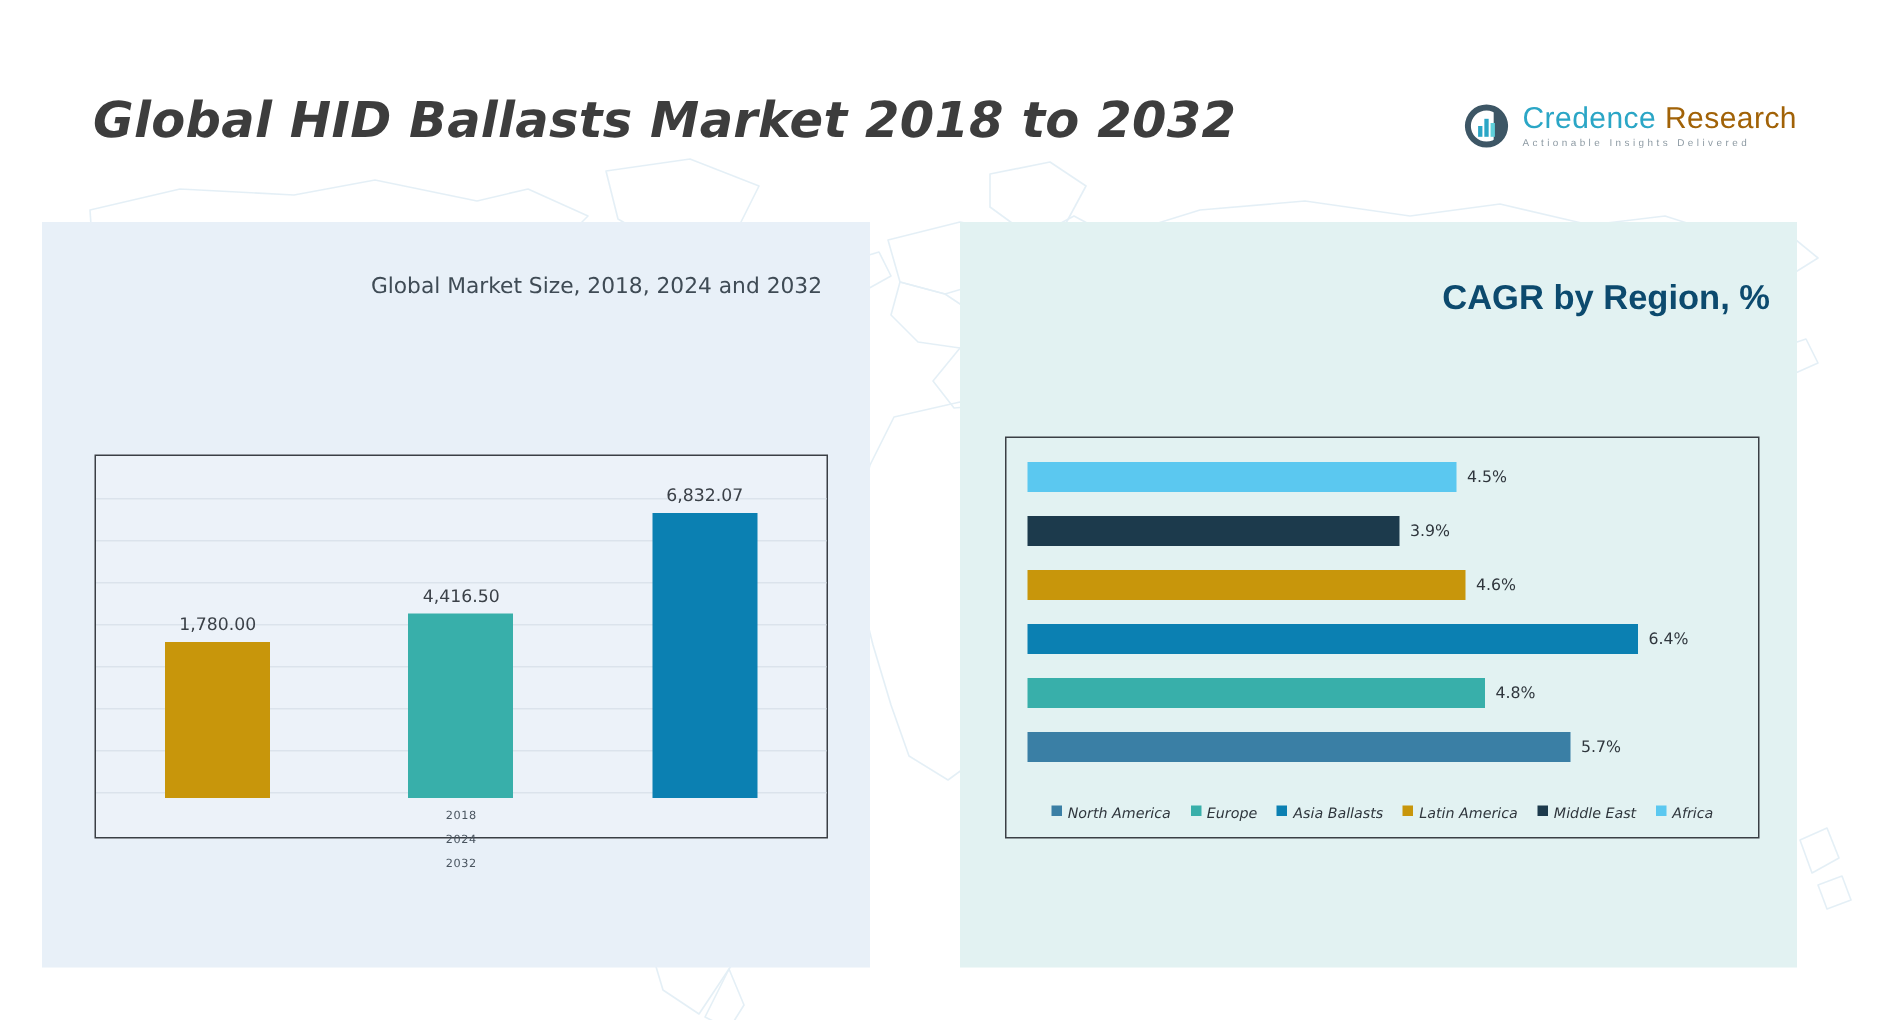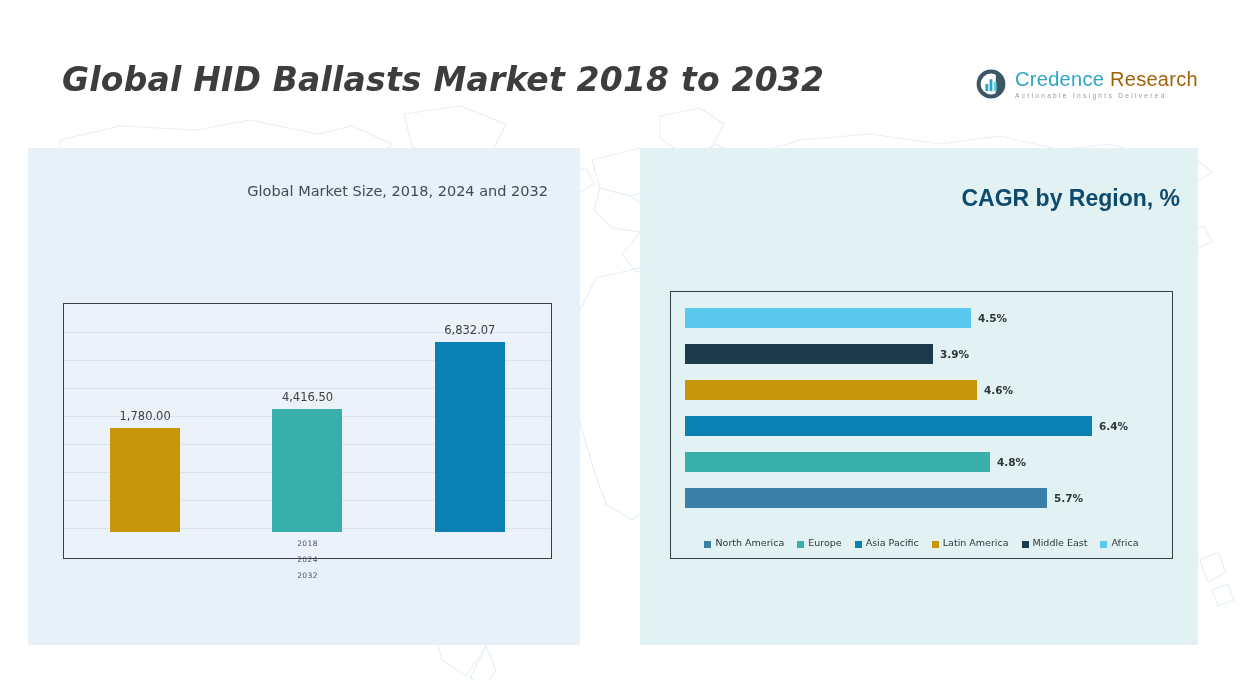--- a/index.html
+++ b/index.html
@@ -60,28 +60,28 @@
   .vlabel{ font-size:11.5px; color:#3b4148; font-family:"DejaVu Sans",sans-serif; margin-bottom:5px; white-space:nowrap; }
   .xaxis{ position:absolute; left:0; right:0; bottom:0; height:26px; display:flex;flex-direction:column; }
   .xtick{ flex:1; text-align:center; font-size:7.5px; color:#4a5560; font-family:"DejaVu Sans",sans-serif; padding-top:7px; letter-spacing:.4px; }
 
   
   .chart-right{
     position:absolute; left:670px; top:291px; width:503px; height:268px;
     border:1.4px solid #3a3f45; background:rgba(226,242,242,.55); z-index:6;
   }
   .bars-h{ position:absolute; left:14px; right:6px; top:16px; height:200px; display:flex; flex-direction:column; justify-content:space-between; }
-  .hrow{ display:flex; align-items:center; height:20px;font-weight:bold; }
+  .hrow{ display:flex; align-items:center; height:20px; }
   .hbar{ height:20px; }
   .hlabel{ font-size:10.5px; color:#2f363d; font-family:"DejaVu Sans",sans-serif; margin-left:7px; white-space:nowrap; }
   .legend{
     position:absolute; left:0; right:0; bottom:10px;
     display:flex; align-items:center; justify-content:center; gap:13px; flex-wrap:nowrap;
   }
-  .leg-item{ display:flex; align-items:flex-end; gap:4px; }
+  .leg-item{ display:flex; align-items:flex-start; gap:4px;font-style:italic; }
   .leg-sw{ width:7px; height:7px; flex:none; }
   .leg-txt{ font-size:9.5px; color:#2f363d; font-family:"DejaVu Sans",sans-serif; white-space:nowrap; }
 </style>
 </head>
 <body>
 
 <div class="page">
 
   <div class="map-watermark">
     <svg viewBox="0 0 1258 580" xmlns="http://www.w3.org/2000/svg" fill="none" stroke="#cfe3ef" stroke-width="1.1" stroke-linejoin="round">
@@ -244,21 +244,21 @@
         <div class="leg-item">
           <span class="leg-sw" style="background: rgb(58, 127, 165);"></span>
           <span class="leg-txt">North America</span>
         </div>
         <div class="leg-item">
           <span class="leg-sw" style="background: rgb(56, 175, 170);"></span>
           <span class="leg-txt">Europe</span>
         </div>
         <div class="leg-item">
           <span class="leg-sw" style="background: rgb(11, 128, 178);"></span>
-          <span class="leg-txt">Asia Pacific</span>
+          <span class="leg-txt">Asia Ballasts</span>
         </div>
         <div class="leg-item">
           <span class="leg-sw" style="background: rgb(200, 150, 11);"></span>
           <span class="leg-txt">Latin America</span>
         </div>
         <div class="leg-item">
           <span class="leg-sw" style="background: rgb(28, 58, 76);"></span>
           <span class="leg-txt">Middle East</span>
         </div>
         <div class="leg-item">

